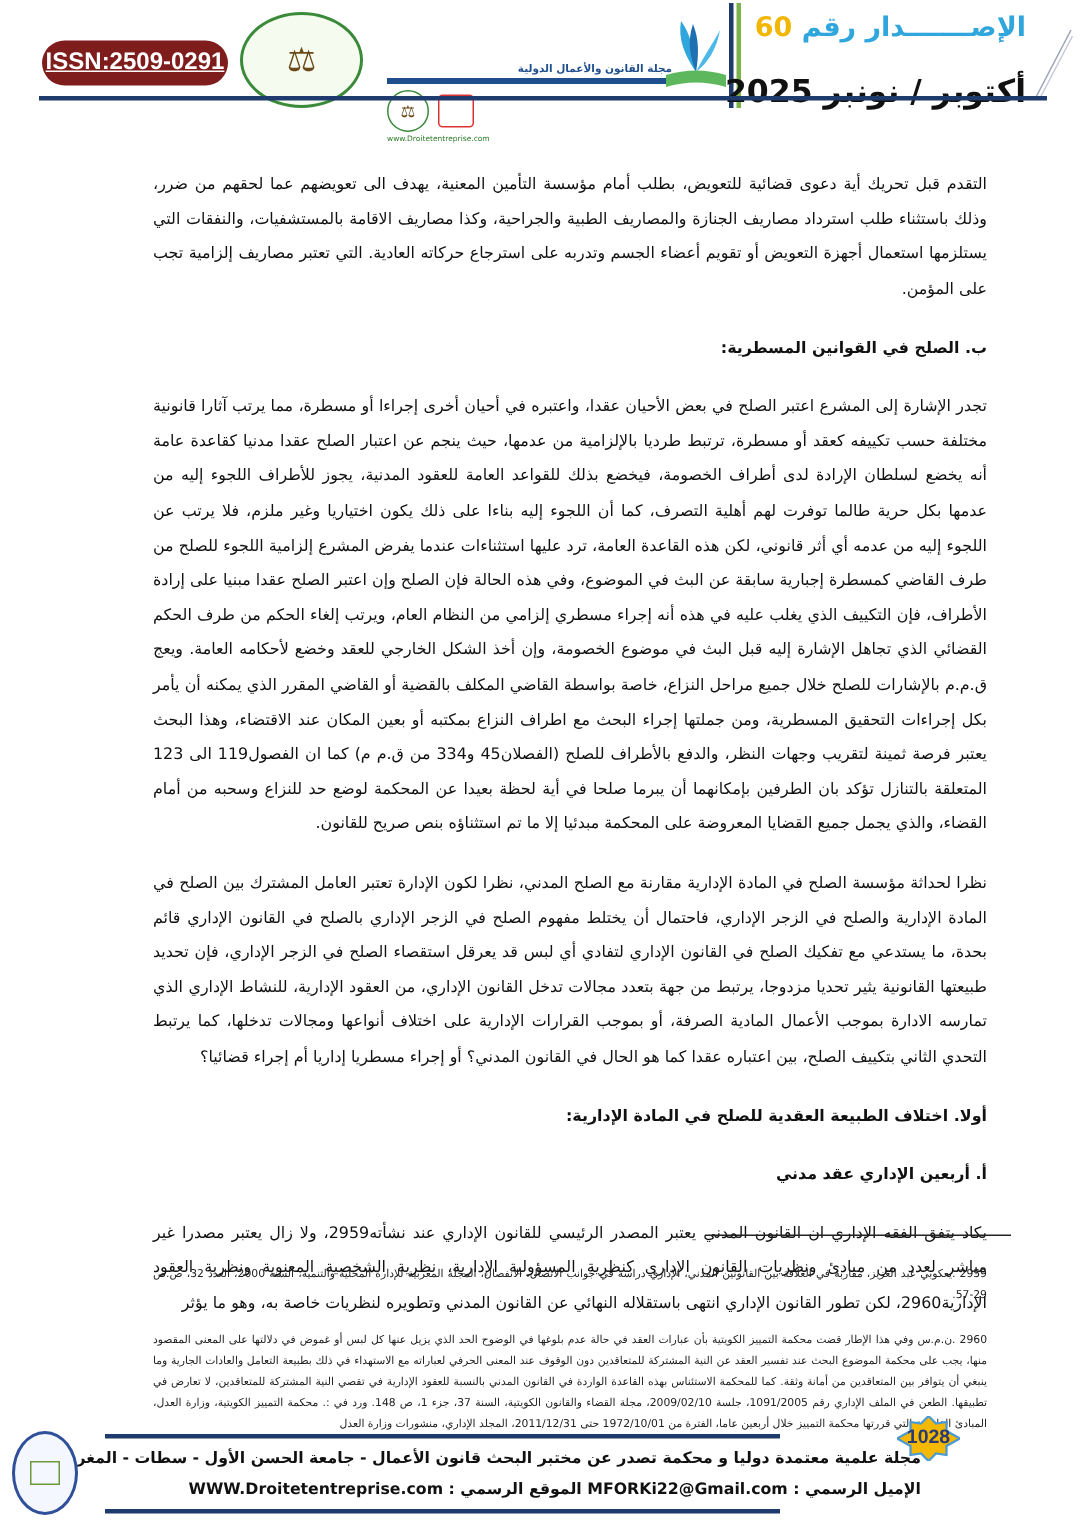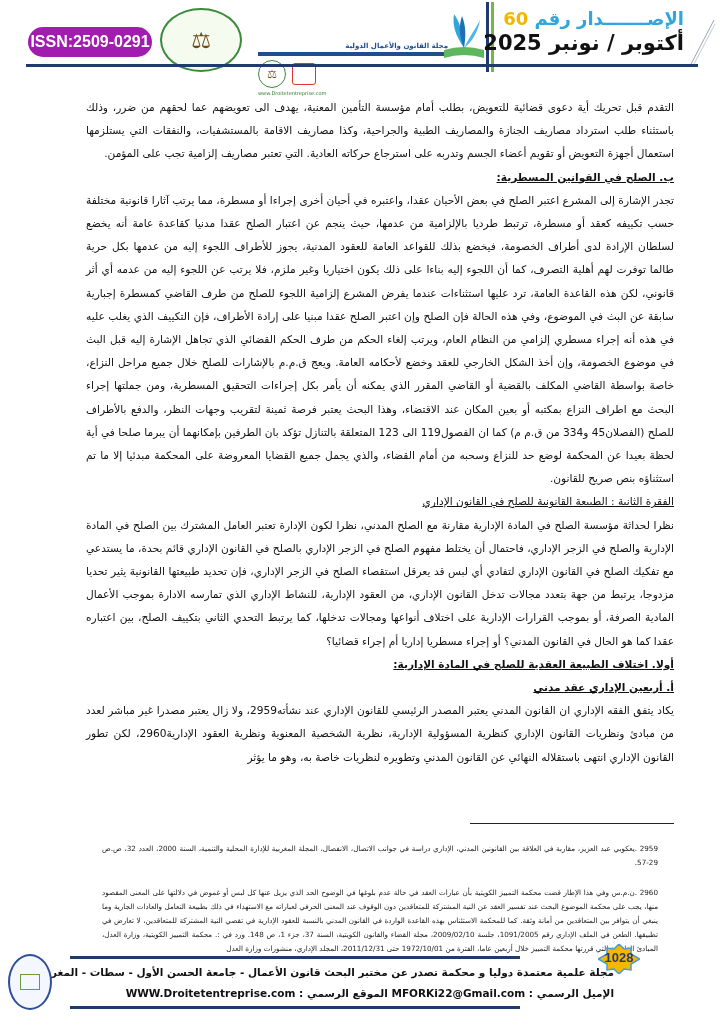--- a/index.html
+++ b/index.html
@@ -1,42 +1,42 @@
 <!DOCTYPE html>
 <html><head>
 <meta charset="utf-8">
 <style>
   html, body { margin: 0; padding: 0; background: #ffffff; }
   body { width: 724px; height: 1024px; position: relative; overflow: hidden; font-family: "DejaVu Sans", sans-serif; color: #111; }
 
   
   .header { position: absolute; left: 0; top: 0; width: 724px; height: 80px; }
-  .issn { position: absolute; left: 28px; top: 27px; width: 124px; height: 30px; background: #a21caf; border-radius: 15px; color: #fff; font-family: "Liberation Sans", sans-serif; font-size: 16px; font-weight: bold; text-align: center; line-height: 30px; }
+  .issn { position: absolute; left: 28px; top: 27px; width: 124px; height: 30px; background: #7f1d1d; border-radius: 15px; color: #fff; font-family: "Liberation Sans", sans-serif; font-size: 16px; font-weight: bold; text-align: center; line-height: 30px; text-decoration: underline; }
   .seal { position: absolute; left: 160px; top: 8px; width: 78px; height: 60px; border: 2px solid #3a8a3a; border-radius: 50%; background: #f6fbef; display: flex; align-items: center; justify-content: center; }
   .seal .scale { font-size: 22px; color: #6b4a1a; }
   .banner { position: absolute; left: 258px; top: 8px; width: 190px; height: 58px; margin-top: 34px; }
   .banner-title { font-family: "DejaVu Sans", sans-serif; font-size: 7px; color: #1f4e8c; text-align: right; direction: rtl; font-weight: bold; }
   .banner-strip { height: 4px; background: #1f4e8c; margin-top: 2px; }
   .banner-row { display: flex; align-items: center; gap: 6px; margin-top: 4px; }
   .mini-seal { width: 26px; height: 26px; border: 1px solid #3a8a3a; border-radius: 50%; display: flex; align-items: center; justify-content: center; font-size: 11px; color: #6b4a1a; }
   .mini-logo { width: 22px; height: 20px; border: 1px solid #d33; border-radius: 3px; }
   .banner-url { font-size: 5px; color: #2a7a2a; margin-top: 2px; }
   .book { position: absolute; left: 442px; top: 8px; width: 44px; height: 60px; }
   .vbar { position: absolute; top: 2px; height: 70px; width: 3px; }
   .issue { position: absolute; right: 40px; top: 8px; text-align: right; direction: rtl; }
   .issue-line1 { font-size: 18px; font-weight: bold; color: #2fa6dc; }
   .issue-num { color: #f2b600; margin-top: 48px; }
-  .issue-line2 { font-size: 21px; font-weight: bold; color: #111; margin-top: 2px; }
+  .issue-line2 { font-size: 21px; font-weight: bold; color: #111; margin-top: 20px; }
   .header-rule { position: absolute; left: 26px; top: 64px; width: 672px; height: 3px; background: #1f3b6e; }
   .diag { position: absolute; right: 8px; top: 18px; width: 28px; height: 50px; }
 
   
   .content { position: absolute; left: 86px; top: 96px; width: 588px; direction: rtl; text-align: justify; font-family: "DejaVu Sans", sans-serif; font-size: 10.6px; line-height: 23.2px; }
-  .content p { margin: 0; }
-  .heading { font-weight: bold; text-decoration: underline; }
+  .content p { margin: 16px; }
+  .heading { font-weight: bold; }
   .sub-heading { text-decoration: underline; }
 
   .footnote-rule { position: absolute; left: 470px; top: 823px; width: 204px; height: 1px; background: #222; }
   .footnotes { position: absolute; left: 86px; top: 826px; width: 588px; direction: rtl; text-align: justify; font-size: 7.2px; line-height: 14px; color: #222; }
   .footnotes p { margin: 16px; }
 
   
   .page-badge { position: absolute; left: 598px; top: 944px; width: 42px; height: 30px; }
   .page-badge svg { position: absolute; left: 0; top: 0; }
   .page-badge span { position: absolute; left: 0; top: 6px; width: 42px; text-align: center; font-family: "Liberation Sans", sans-serif; font-weight: bold; font-size: 13px; color: #2b3a70; }
@@ -89,21 +89,20 @@
     <line x1="27" y1="6" x2="5" y2="48" stroke="#c4cad6" stroke-width="1"></line>
   </svg>
 
   <div class="header-rule"></div>
 </div>
 
 <div class="content">
   <p>التقدم قبل تحريك أية دعوى قضائية للتعويض، بطلب أمام مؤسسة التأمين المعنية، يهدف الى تعويضهم عما لحقهم من ضرر، وذلك باستثناء طلب استرداد مصاريف الجنازة والمصاريف الطبية والجراحية، وكذا مصاريف الاقامة بالمستشفيات، والنفقات التي يستلزمها استعمال أجهزة التعويض أو تقويم أعضاء الجسم وتدربه على استرجاع حركاته العادية. التي تعتبر مصاريف إلزامية تجب على المؤمن.</p>
   <p class="heading">ب. الصلح في القوانين المسطرية:</p>
   <p>تجدر الإشارة إلى المشرع اعتبر الصلح في بعض الأحيان عقدا، واعتبره في أحيان أخرى إجراءا أو مسطرة، مما يرتب آثارا قانونية مختلفة حسب تكييفه كعقد أو مسطرة، ترتبط طرديا بالإلزامية من عدمها، حيث ينجم عن اعتبار الصلح عقدا مدنيا كقاعدة عامة أنه يخضع لسلطان الإرادة لدى أطراف الخصومة، فيخضع بذلك للقواعد العامة للعقود المدنية، يجوز للأطراف اللجوء إليه من عدمها بكل حرية طالما توفرت لهم أهلية التصرف، كما أن اللجوء إليه بناءا على ذلك يكون اختياريا وغير ملزم، فلا يرتب عن اللجوء إليه من عدمه أي أثر قانوني، لكن هذه القاعدة العامة، ترد عليها استثناءات عندما يفرض المشرع إلزامية اللجوء للصلح من طرف القاضي كمسطرة إجبارية سابقة عن البث في الموضوع، وفي هذه الحالة فإن الصلح وإن اعتبر الصلح عقدا مبنيا على إرادة الأطراف، فإن التكييف الذي يغلب عليه في هذه أنه إجراء مسطري إلزامي من النظام العام، ويرتب إلغاء الحكم من طرف الحكم القضائي الذي تجاهل الإشارة إليه قبل البث في موضوع الخصومة، وإن أخذ الشكل الخارجي للعقد وخضع لأحكامه العامة. ويعج ق.م.م بالإشارات للصلح خلال جميع مراحل النزاع، خاصة بواسطة القاضي المكلف بالقضية أو القاضي المقرر الذي يمكنه أن يأمر بكل إجراءات التحقيق المسطرية، ومن جملتها إجراء البحث مع اطراف النزاع بمكتبه أو بعين المكان عند الاقتضاء، وهذا البحث يعتبر فرصة ثمينة لتقريب وجهات النظر، والدفع بالأطراف للصلح (الفصلان45 و334 من ق.م م) كما ان الفصول119 الى 123 المتعلقة بالتنازل تؤكد بان الطرفين بإمكانهما أن يبرما صلحا في أية لحظة بعيدا عن المحكمة لوضع حد للنزاع وسحبه من أمام القضاء، والذي يجمل جميع القضايا المعروضة على المحكمة مبدئيا إلا ما تم استثناؤه بنص صريح للقانون.</p>
-  <p class="sub-heading">الفقرة الثانية : الطبيعة القانونية للصلح في القانون الإداري</p>
   <p>نظرا لحداثة مؤسسة الصلح في المادة الإدارية مقارنة مع الصلح المدني، نظرا لكون الإدارة تعتبر العامل المشترك بين الصلح في المادة الإدارية والصلح في الزجر الإداري، فاحتمال أن يختلط مفهوم الصلح في الزجر الإداري بالصلح في القانون الإداري قائم بحدة، ما يستدعي مع تفكيك الصلح في القانون الإداري لتفادي أي لبس قد يعرقل استقصاء الصلح في الزجر الإداري، فإن تحديد طبيعتها القانونية يثير تحديا مزدوجا، يرتبط من جهة بتعدد مجالات تدخل القانون الإداري، من العقود الإدارية، للنشاط الإداري الذي تمارسه الادارة بموجب الأعمال المادية الصرفة، أو بموجب القرارات الإدارية على اختلاف أنواعها ومجالات تدخلها، كما يرتبط التحدي الثاني بتكييف الصلح، بين اعتباره عقدا كما هو الحال في القانون المدني؟ أو إجراء مسطريا إداريا أم إجراء قضائيا؟</p>
   <p class="heading">أولا. اختلاف الطبيعة العقدية للصلح في المادة الإدارية:</p>
   <p class="heading">أ. أربعين الإداري عقد مدني</p>
   <p>يكاد يتفق الفقه الإداري ان القانون المدني يعتبر المصدر الرئيسي للقانون الإداري عند نشأته2959، ولا زال يعتبر مصدرا غير مباشر لعدد من مبادئ ونظريات القانون الإداري كنظرية المسؤولية الإدارية، نظرية الشخصية المعنوية ونظرية العقود الإدارية2960، لكن تطور القانون الإداري انتهى باستقلاله النهائي عن القانون المدني وتطويره لنظريات خاصة به، وهو ما يؤثر</p>
 </div>
 
 <div class="footnote-rule"></div>
 <div class="footnotes">
   <p>2959 .يعكوبي عبد العزيز، مقاربة في العلاقة بين القانونين المدني، الإداري دراسة في جوانب الاتصال، الانفصال، المجلة المغربية للإدارة المحلية والتنمية، السنة 2000، العدد 32، ص.ص 29-57.</p>
   <p>2960 .ن.م.س وفي هذا الإطار قضت محكمة التمييز الكويتية بأن عبارات العقد في حالة عدم بلوغها في الوضوح الحد الذي يزيل عنها كل لبس أو غموض في دلالتها على المعنى المقصود منها، يجب على محكمة الموضوع البحث عند تفسير العقد عن النية المشتركة للمتعاقدين دون الوقوف عند المعنى الحرفي لعباراته مع الاستهداء في ذلك بطبيعة التعامل والعادات الجارية وما ينبغي أن يتوافر بين المتعاقدين من أمانة وثقة. كما للمحكمة الاستئناس بهذه القاعدة الواردة في القانون المدني بالنسبة للعقود الإدارية في تقصي النية المشتركة للمتعاقدين، لا تعارض في تطبيقها. الطعن في الملف الإداري رقم 1091/2005، جلسة 2009/02/10، مجلة القضاء والقانون الكويتية، السنة 37، جزء 1، ص 148. ورد في :. محكمة التمييز الكويتية، وزارة العدل، المبادئ القانونية التي قررتها محكمة التمييز خلال أربعين عاما، الفترة من 1972/10/01 حتى 2011/12/31، المجلد الإداري، منشورات وزارة العدل</p>

